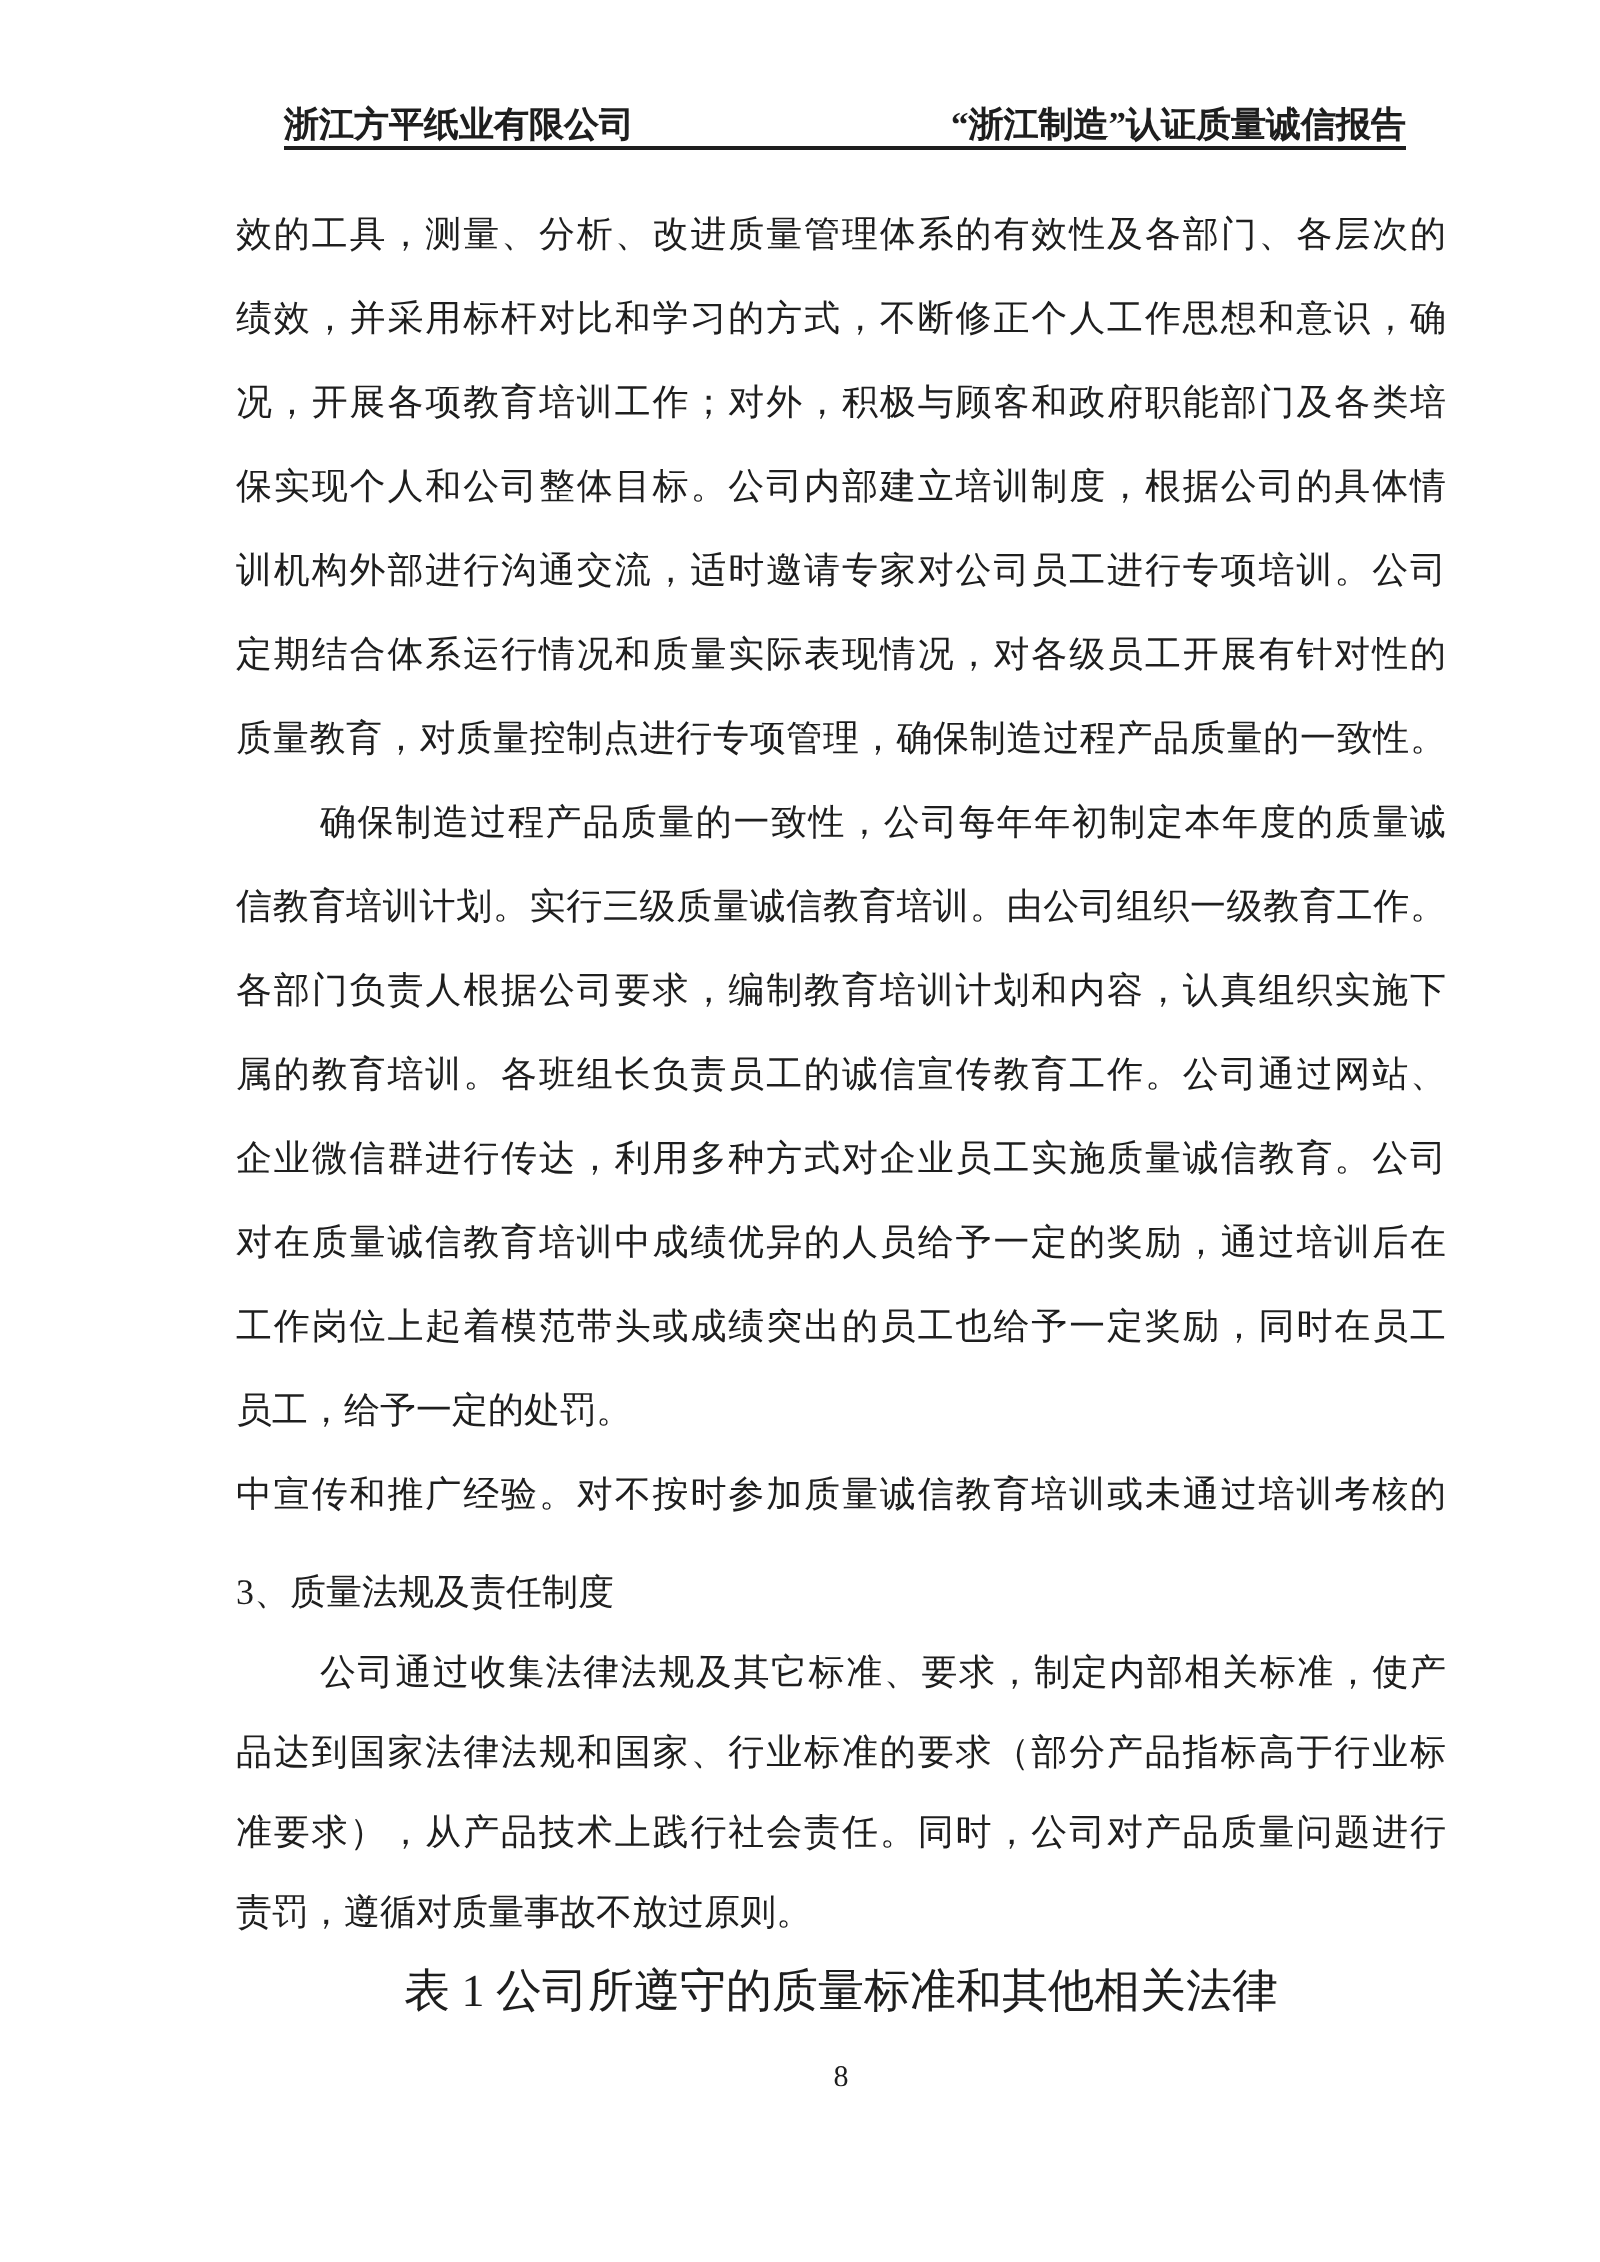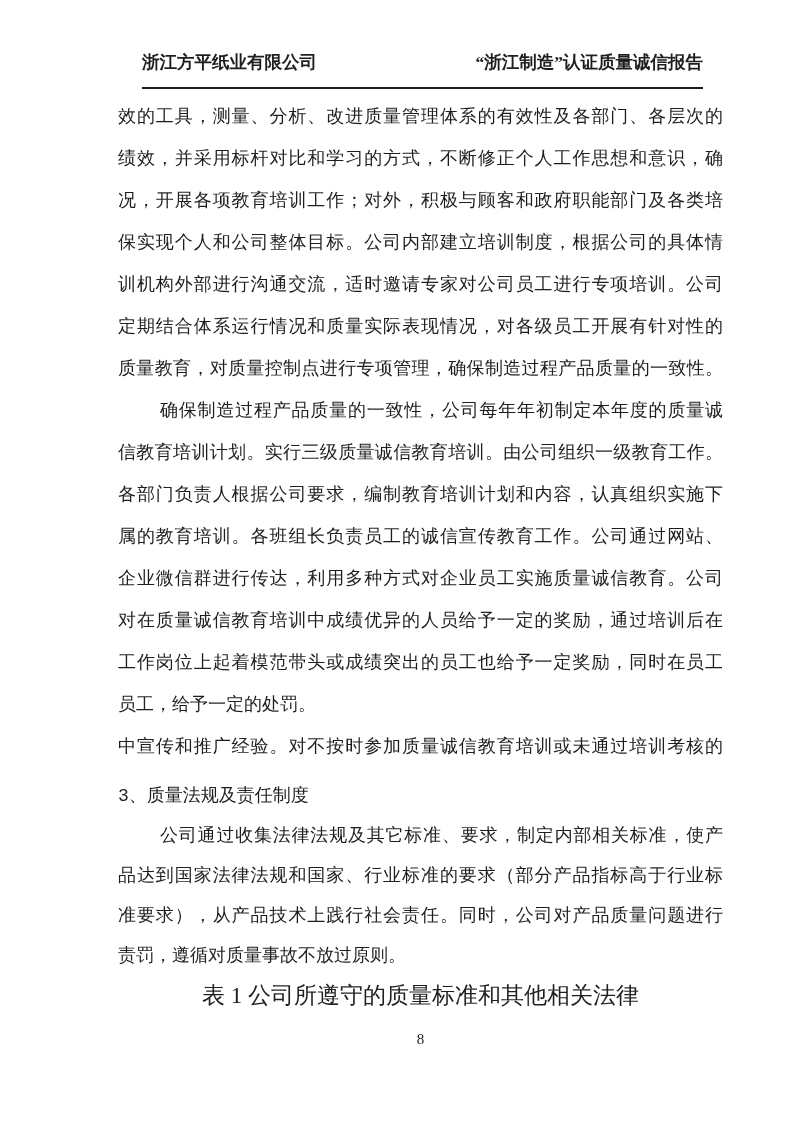--- a/index.html
+++ b/index.html
@@ -20,36 +20,35 @@
     position: absolute;
     top: 53px;
     left: 142px;
     width: 561px;
     display: flex;
     justify-content: space-between;
     align-items: flex-end;
     font-size: 17.5px;
     line-height: 19px;
     font-weight: bold;
-    padding-bottom: 15px;
+    padding-bottom: 1px;
     border-bottom: 2px solid #1e1e1e;
     white-space: nowrap;
   }
   .content {
     position: absolute;
     top: 96px;
     left: 118px;
     width: 605px;
     font-size: 18px;
   }
   .line {
     height: 42px;
     line-height: 42px;
     white-space: nowrap;
-    font-family: Liberation Mono, monospace;
   }
   .line.justify {
     white-space: normal;
     text-align: justify;
     text-align-last: justify;
     text-justify: inter-character;
   }
   .line.plain {
     text-align: left;
   }

